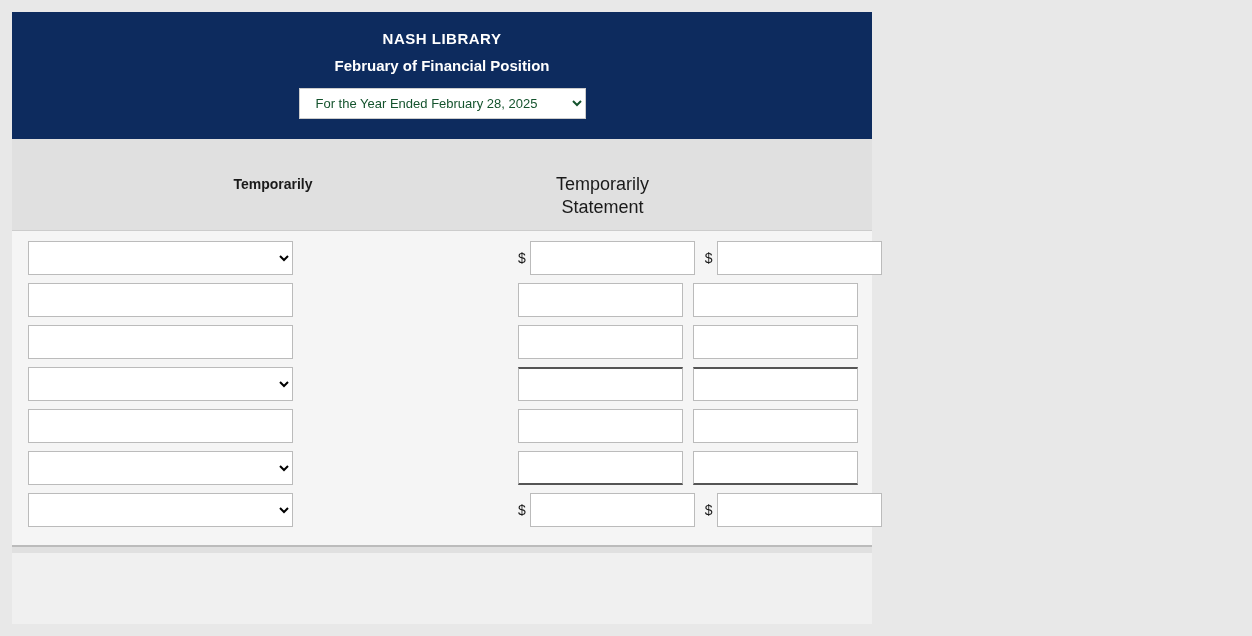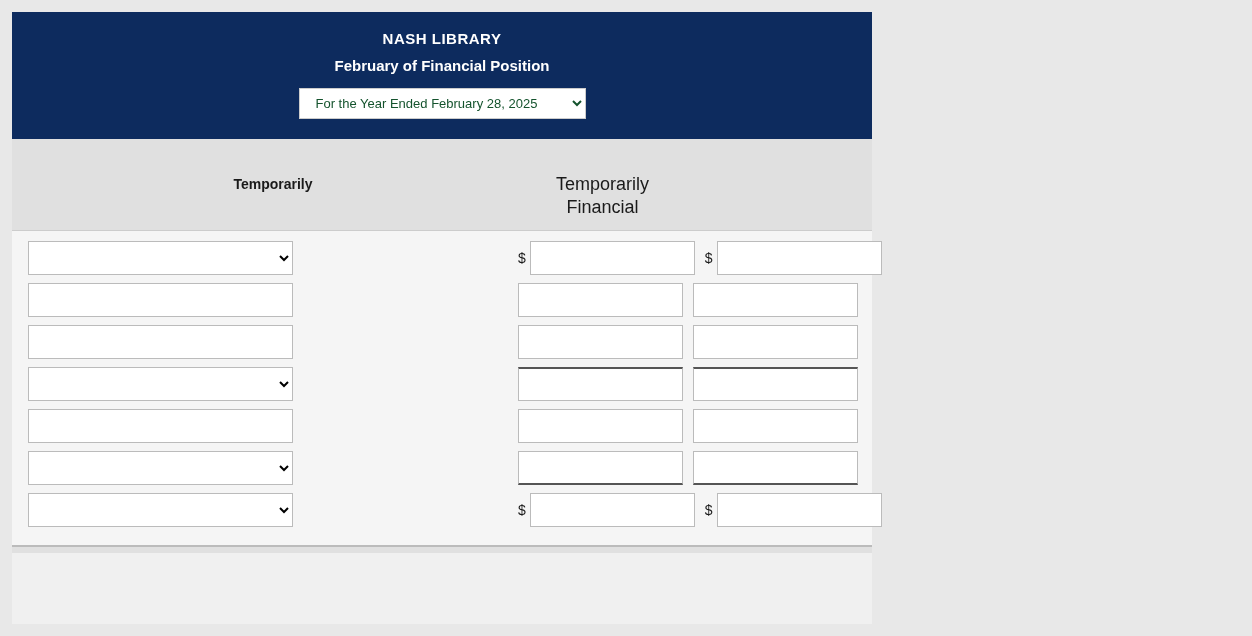--- a/index.html
+++ b/index.html
@@ -178,21 +178,21 @@
         <select>
           <option>For the Year Ended February 28, 2025</option>
         </select>
       </div>
     </div>
 
     <div class="columns-header">
       <div class="col-unrestricted">Temporarily</div>
       <div class="col-temp-restricted">
         <span>Temporarily</span><br>
-        <span>Financial</span>
+        <span>Statement</span>
       </div>
     </div>
 
     <div class="form-body">
 
       <div class="form-row">
         <div class="label-cell">
           <select>
             <option value=""></option>
           </select>

